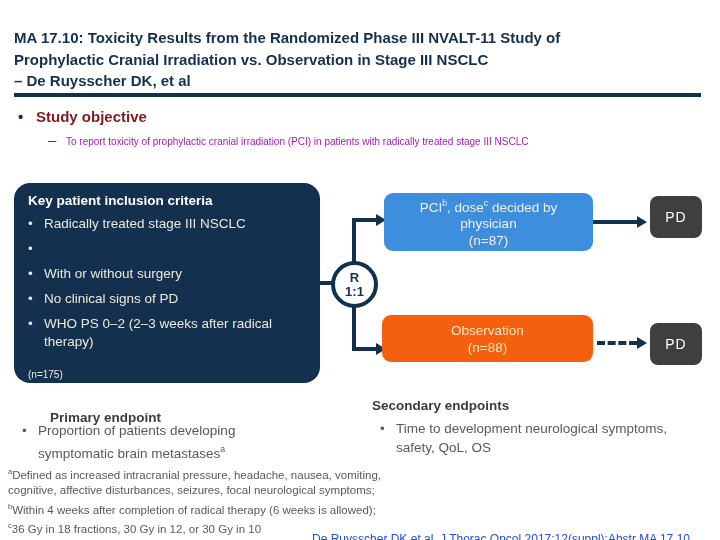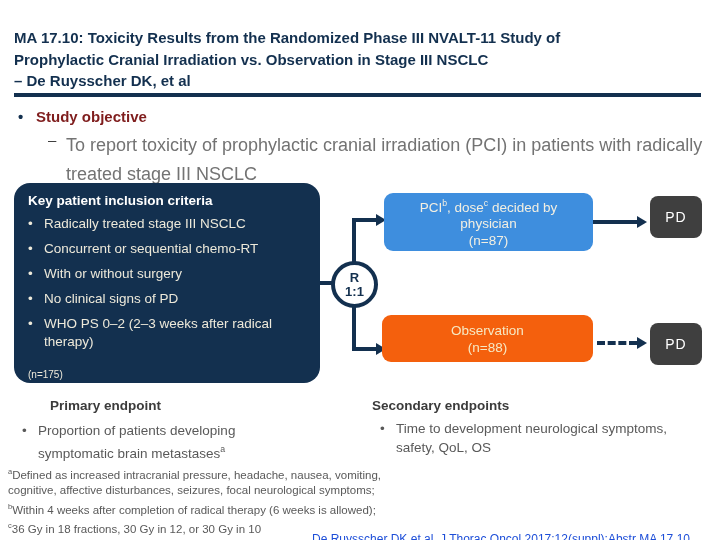--- a/index.html
+++ b/index.html
@@ -23,21 +23,21 @@
     left: 14px; top: 93px; width: 687px; height: 4px;
     background: #13304F;
   }
 
   
   .obj-head-row { left: 18px; top: 108px; width: 690px; display: flex; }
   .obj-bullet { color: #13304F; font-size: 15px; font-weight: bold; width: 18px; }
   .obj-heading { color: #7f1d1d; font-size: 15px; font-weight: bold; }
   .obj-detail-row { left: 48px; top: 131px; width: 655px; display: flex; }
   .obj-dash { color: #3F3F3F; font-size: 15px; width: 18px; flex: 0 0 18px; }
-  .obj-detail { color: #737373; font-size: 18px; line-height: 29px; }
+  .obj-detail { color: #a21caf; font-size: 10px; line-height: 21px; }
 
   
   .inclusion-box {
     left: 14px; top: 183px; width: 306px; height: 200px;
     background: #13304F; border-radius: 16px;
     padding: 10px 10px 8px 14px;
     color: #EDE9DA;
   }
   .inclusion-heading { color: #ffffff; font-size: 13.5px; font-weight: bold; margin-bottom: 7px; }
   .inclusion-list { list-style: none; }
@@ -116,21 +116,20 @@
 
   <div class="abs inclusion-box">
     <div class="inclusion-heading">Key patient inclusion criteria</div>
     <ul class="inclusion-list">
       <li class="inclusion-item">
         <span class="inclusion-marker">•</span>
         <span>Radically treated stage III NSCLC</span>
       </li>
       <li class="inclusion-item">
         <span class="inclusion-marker">•</span>
-        <span>Concurrent or sequential chemo-RT</span>
       </li>
       <li class="inclusion-item">
         <span class="inclusion-marker">•</span>
         <span>With or without surgery</span>
       </li>
       <li class="inclusion-item">
         <span class="inclusion-marker">•</span>
         <span>No clinical signs of PD</span>
       </li>
       <li class="inclusion-item">
@@ -169,21 +168,21 @@
 
   <div class="abs line h-line" style="left:593px; top:220px; width:46px;"></div>
   <div class="abs arrow-right" style="left:637px; top:216px;"></div>
 
   <div class="abs dashed-line" style="left:597px; top:341px; width:40px;"></div>
   <div class="abs arrow-right" style="left:637px; top:337px;"></div>
 
   <div class="abs pd-box" style="left:650px; top:196px;">PD</div>
   <div class="abs pd-box" style="left:650px; top:323px;">PD</div>
 
-  <div class="abs ep-heading" style="left:14px; top:398px;padding-left:36px;">Primary endpoint</div>
+  <div class="abs ep-heading" style="left:14px; top:410px;padding-left:36px;">Primary endpoint</div>
   <div class="abs ep-bullet-row" style="left:22px; top:421px; width:280px;">
     <span class="ep-marker">•</span>
     <span><span>Proportion of patients developing symptomatic brain metastases</span><sup>a</sup></span>
   </div>
 
   <div class="abs ep-heading" style="left:372px; top:398px;">Secondary endpoints</div>
   <div class="abs ep-bullet-row" style="left:380px; top:419px; width:300px;">
     <span class="ep-marker">•</span>
     <span>Time to development neurological symptoms, safety, QoL, OS</span>
   </div>

